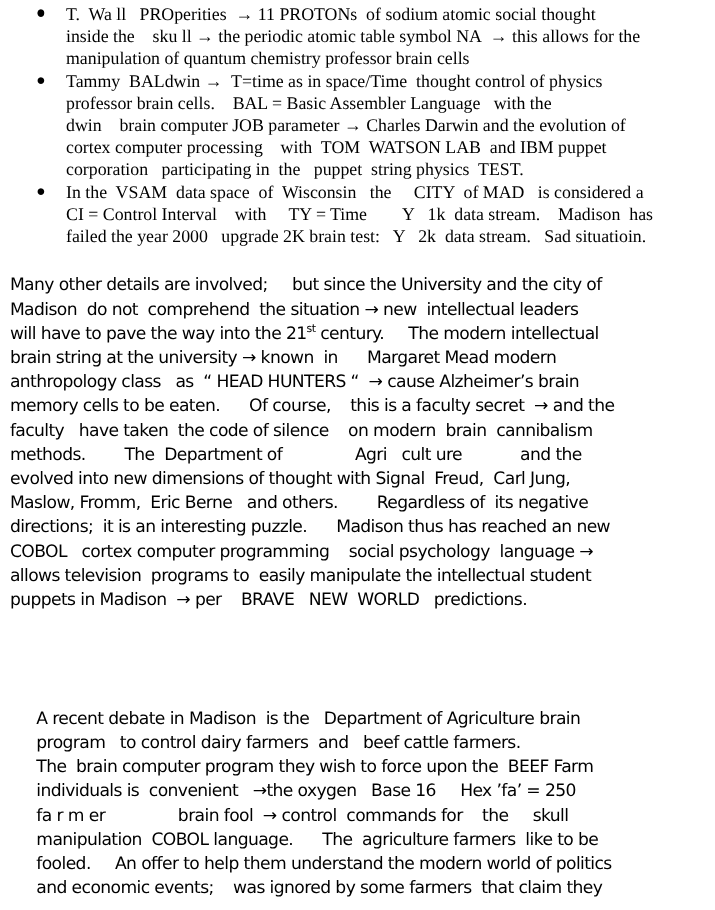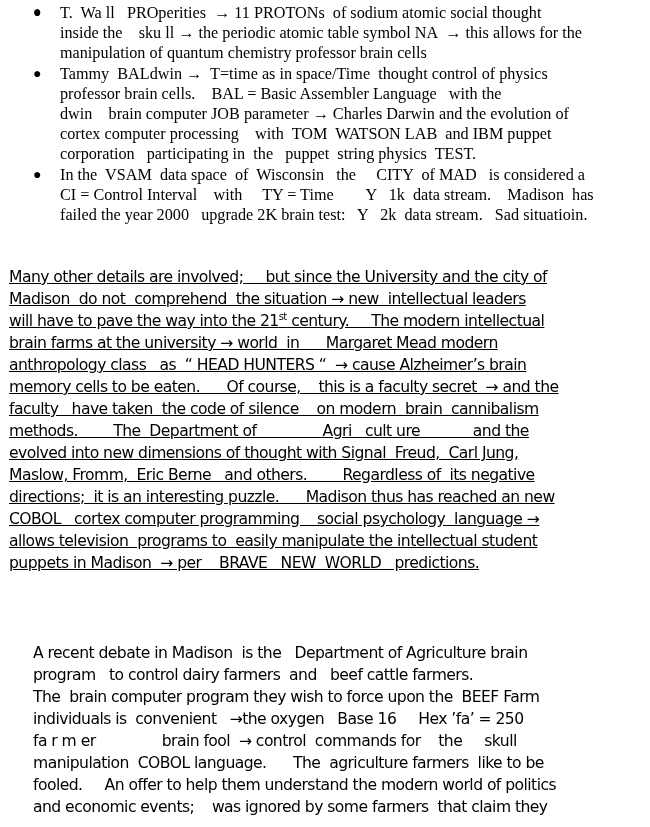--- a/index.html
+++ b/index.html
@@ -2,21 +2,21 @@
 <html><head>
 <meta charset="utf-8">
 <style>
   html, body { margin: 0; padding: 0; background: #ffffff; }
   body { width: 650px; height: 827px; overflow: hidden; position: relative; color: #000; }
   .page { position: absolute; left: 0; top: 0; width: 650px; }
   ul.bullets { list-style: none; margin: 0; padding: 0; position: absolute; left: 0; top: 2px; width: 650px; }
   ul.bullets li { position: relative; padding-left: 60px; padding-right: 26px; font-family: "Liberation Serif", serif; font-size: 16.2px; line-height: 20px; margin: 0 0 1px 0; white-space: normal; word-spacing: 0px; }
   ul.bullets li .dot { position: absolute; left: 33px; top: 0; font-size: 14px; line-height: 20px; }
   .prose { position: absolute; left: 9px; width: 640px; font-family: "DejaVu Sans", sans-serif; font-size: 15.6px; line-height: 22px; letter-spacing: -0.55px; word-spacing: 0px; }
-  .p1 { top: 266px; text-decoration: underline; }
+  .p1 { top: 248px; }
   .p2 { top: 642px; margin-left: 24px; }
   .line { display: block; white-space: pre; }
   sup { font-size: 10px; line-height: 0; }
 </style>
 </head>
 <body>
 
 <div class="page">
 
   <ul class="bullets">
@@ -42,21 +42,21 @@
       <span class="line">In the  VSAM  data space  of  Wisconsin   the     CITY  of MAD   is considered a</span>
       <span class="line">CI = Control Interval    with     TY = Time        Y   1k  data stream.    Madison  has</span>
       <span class="line">failed the year 2000   upgrade 2K brain test:   Y   2k  data stream.   Sad situatioin.</span>
     </li>
   </ul>
 
   <div class="prose p1">
     <span class="line">Many other details are involved;     but since the University and the city of</span>
     <span class="line">Madison  do not  comprehend  the situation → new  intellectual leaders</span>
     <span class="line"><span>will have to pave the way into the 21</span><sup>st</sup><span> century.     The modern intellectual</span></span>
-    <span class="line">brain farms at the university → world  in      Margaret Mead modern</span>
+    <span class="line">brain string at the university → known  in      Margaret Mead modern</span>
     <span class="line">anthropology class   as  “ HEAD HUNTERS “  → cause Alzheimer’s brain</span>
     <span class="line">memory cells to be eaten.      Of course,    this is a faculty secret  → and the</span>
     <span class="line">faculty   have taken  the code of silence    on modern  brain  cannibalism</span>
     <span class="line">methods.        The  Department of               Agri   cult ure            and the</span>
     <span class="line">evolved into new dimensions of thought with Signal  Freud,  Carl Jung,</span>
     <span class="line">Maslow, Fromm,  Eric Berne   and others.        Regardless of  its negative</span>
     <span class="line">directions;  it is an interesting puzzle.      Madison thus has reached an new</span>
     <span class="line">COBOL   cortex computer programming    social psychology  language →</span>
     <span class="line">allows television  programs to  easily manipulate the intellectual student</span>
     <span class="line">puppets in Madison  → per    BRAVE   NEW  WORLD   predictions.</span>

